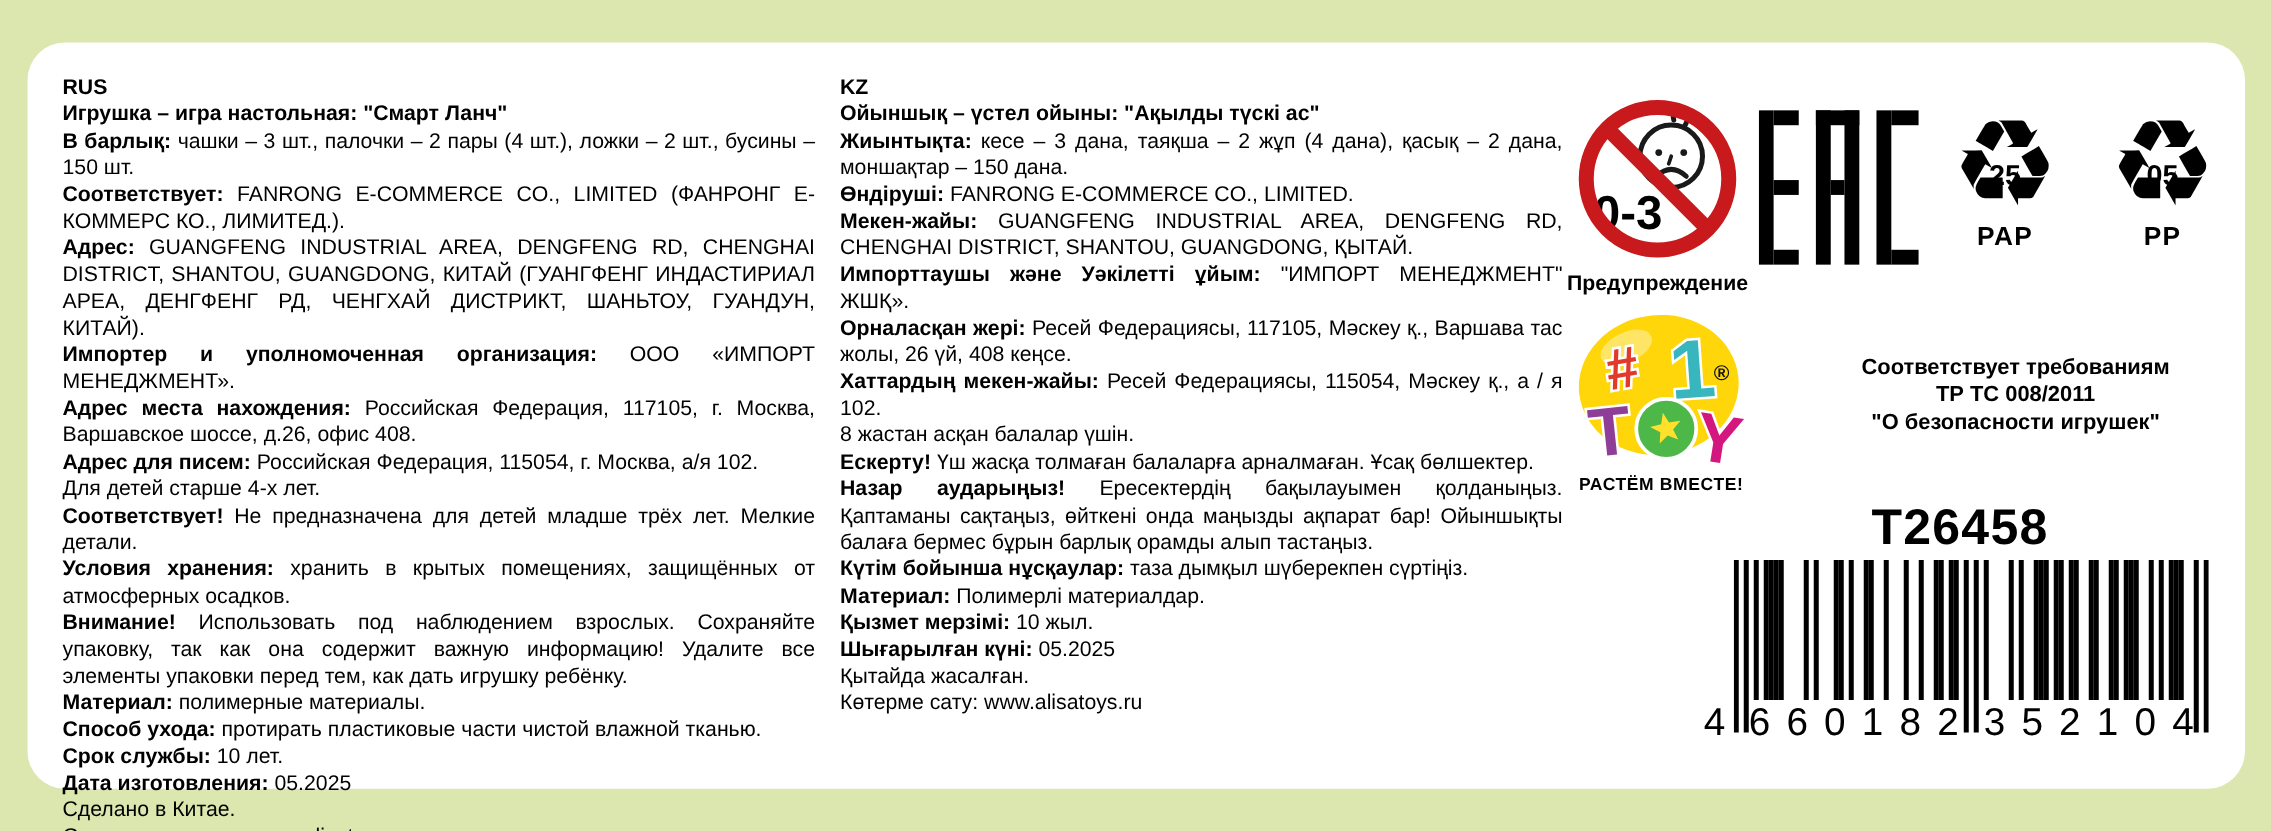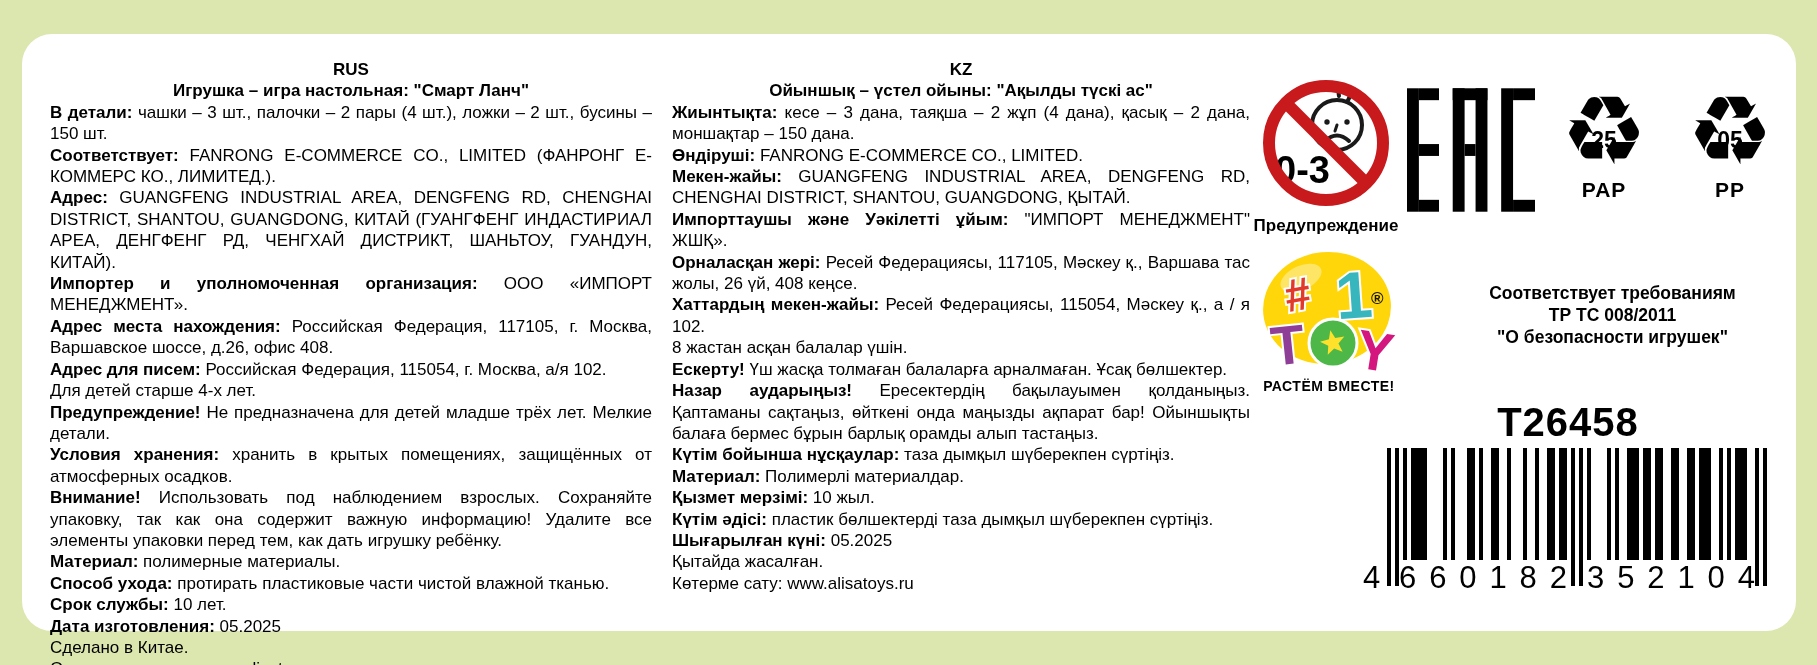--- a/index.html
+++ b/index.html
@@ -13,21 +13,21 @@
   }
   .card{
     position:absolute;left:22px;top:34px;width:1774px;height:597px;
     background:#ffffff;border-radius:30px;
   }
   
   .txtcol{position:absolute;top:25px;font-size:17px;line-height:21.4px;}
   .col-rus{left:28px;width:602px;}
   .col-kz{left:650px;width:578px;}
   .para{margin:0;text-align:justify;}
-  .para.allbold{font-weight:bold;text-align:center;}
+  .para.allbold{font-weight:bold;text-align:left;}
   .para b{font-weight:bold;}
   
   .right-col{position:absolute;left:1213px;top:16px;width:560px;height:597px;}
   .age-mark{position:absolute;left:16px;top:28px;width:150px;text-align:center;}
   .age-caption{margin-top:4px;font-size:17px;font-weight:bold;white-space:nowrap;text-align:center;}
   .eac-mark{position:absolute;left:172px;top:36px;}
   .recycle{position:absolute;top:30px;width:106px;text-align:center;}
   .recycle.pap{left:316px;}
   .recycle.pp{left:442px;}
   .recycle-glyph{position:relative;height:102px;}
@@ -56,28 +56,28 @@
   .bc-g2{left:224px;}
 </style>
 </head>
 <body>
 
 <div class="card">
 
   <div class="txtcol col-rus" id="col-rus">
       <p class="para allbold">RUS</p>
       <p class="para allbold">Игрушка – игра настольная: "Смарт Ланч"</p>
-      <p class="para"><b>В детали: </b>чашки – 3 шт., палочки – 2 пары (4 шт.), ложки – 2 шт., бусины – 150 шт.</p>
+      <p class="para"><b>В барлық: </b>чашки – 3 шт., палочки – 2 пары (4 шт.), ложки – 2 шт., бусины – 150 шт.</p>
       <p class="para"><b>Соответствует: </b>FANRONG E-COMMERCE CO., LIMITED (ФАНРОНГ Е-КОММЕРС КО., ЛИМИТЕД.).</p>
       <p class="para"><b>Адрес: </b>GUANGFENG INDUSTRIAL AREA, DENGFENG RD, CHENGHAI DISTRICT, SHANTOU, GUANGDONG, КИТАЙ (ГУАНГФЕНГ ИНДАСТИРИАЛ АРЕА, ДЕНГФЕНГ РД, ЧЕНГХАЙ ДИСТРИКТ, ШАНЬТОУ, ГУАНДУН, КИТАЙ).</p>
       <p class="para"><b>Импортер и уполномоченная организация: </b>ООО «ИМПОРТ МЕНЕДЖМЕНТ».</p>
       <p class="para"><b>Адрес места нахождения: </b>Российская Федерация, 117105, г. Москва, Варшавское шоссе, д.26, офис 408.</p>
       <p class="para"><b>Адрес для писем: </b>Российская Федерация, 115054, г. Москва, а/я 102.</p>
       <p class="para">Для детей старше 4-х лет.</p>
-      <p class="para"><b>Предупреждение! </b>Не предназначена для детей младше трёх лет. Мелкие детали.</p>
+      <p class="para"><b>Соответствует! </b>Не предназначена для детей младше трёх лет. Мелкие детали.</p>
       <p class="para"><b>Условия хранения: </b>хранить в крытых помещениях, защищённых от атмосферных осадков.</p>
       <p class="para"><b>Внимание! </b>Использовать под наблюдением взрослых. Сохраняйте упаковку, так как она содержит важную информацию! Удалите все элементы упаковки перед тем, как дать игрушку ребёнку.</p>
       <p class="para"><b>Материал: </b>полимерные материалы.</p>
       <p class="para"><b>Способ ухода: </b>протирать пластиковые части чистой влажной тканью.</p>
       <p class="para"><b>Срок службы: </b>10 лет.</p>
       <p class="para"><b>Дата изготовления: </b>05.2025</p>
       <p class="para">Сделано в Китае.</p>
       <p class="para">Оптовые продажи: www.alisatoys.ru</p>
     </div>
 
@@ -89,21 +89,20 @@
       <p class="para"><b>Мекен-жайы: </b>GUANGFENG INDUSTRIAL AREA, DENGFENG RD, CHENGHAI DISTRICT, SHANTOU, GUANGDONG, ҚЫТАЙ.</p>
       <p class="para"><b>Импорттаушы және Уәкілетті ұйым: </b>"ИМПОРТ МЕНЕДЖМЕНТ" ЖШҚ».</p>
       <p class="para"><b>Орналасқан жері: </b>Ресей Федерациясы, 117105, Мәскеу қ., Варшава тас жолы, 26 үй, 408 кеңсе.</p>
       <p class="para"><b>Хаттардың мекен-жайы: </b>Ресей Федерациясы, 115054, Мәскеу қ., а / я 102.</p>
       <p class="para">8 жастан асқан балалар үшін.</p>
       <p class="para"><b>Ескерту! </b>Үш жасқа толмаған балаларға арналмаған. Ұсақ бөлшектер.</p>
       <p class="para"><b>Назар аударыңыз! </b>Ересектердің бақылауымен қолданыңыз. Қаптаманы сақтаңыз, өйткені онда маңызды ақпарат бар! Ойыншықты балаға бермес бұрын барлық орамды алып тастаңыз.</p>
       <p class="para"><b>Күтім бойынша нұсқаулар: </b>таза дымқыл шүберекпен сүртіңіз.</p>
       <p class="para"><b>Материал: </b>Полимерлі материалдар.</p>
       <p class="para"><b>Қызмет мерзімі: </b>10 жыл.</p>
-      <p class="para"><b>Күтім әдісі: </b>пластик бөлшектерді таза дымқыл шүберекпен сүртіңіз.</p>
       <p class="para"><b>Шығарылған күні: </b>05.2025</p>
       <p class="para">Қытайда жасалған.</p>
       <p class="para">Көтерме сату: www.alisatoys.ru</p>
     </div>
 
   <div class="right-col">
 
     <div class="age-mark">
       <svg width="130" height="130" viewBox="0 0 130 130">
         <circle cx="76" cy="47" r="25" fill="#fff" stroke="#1a1a1a" stroke-width="4"></circle>

